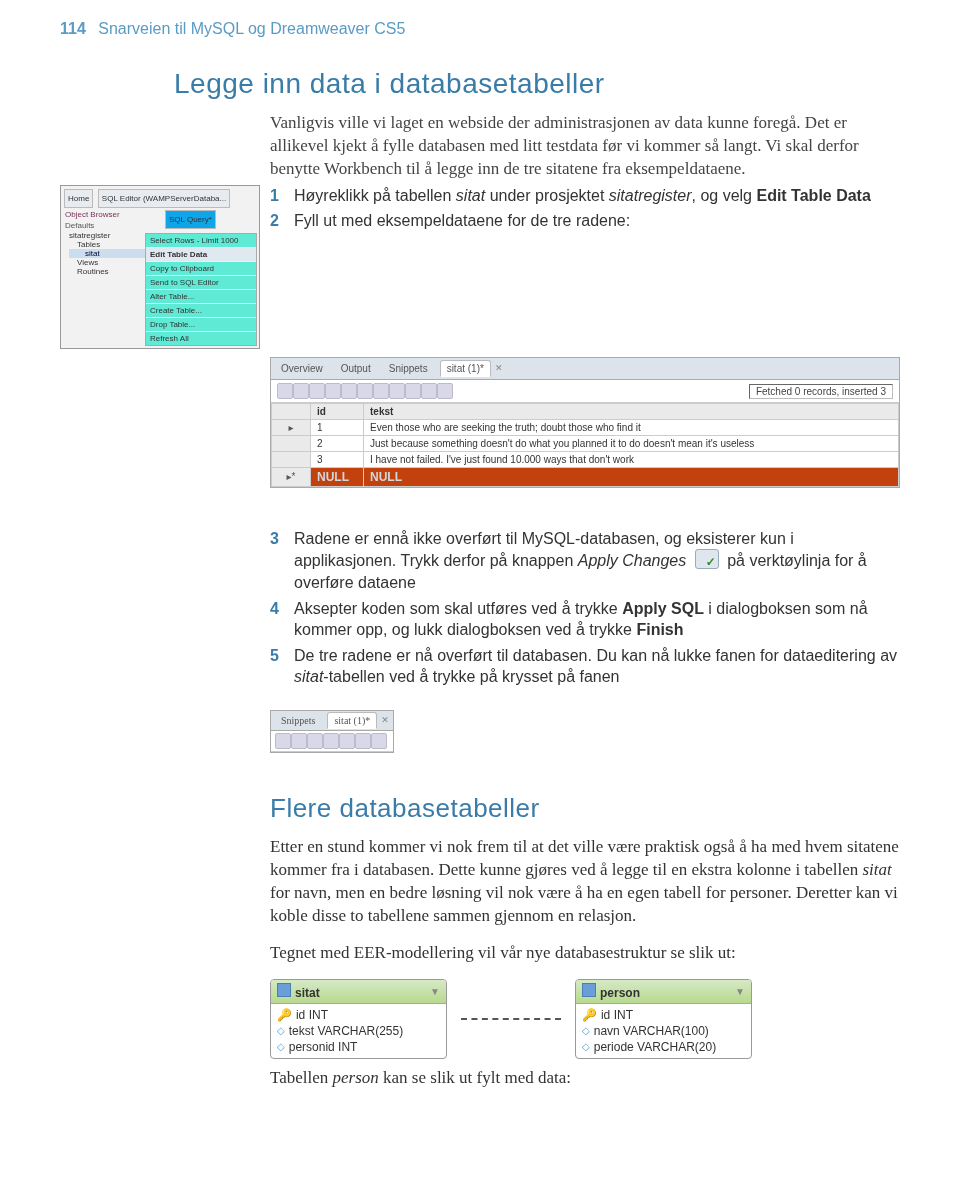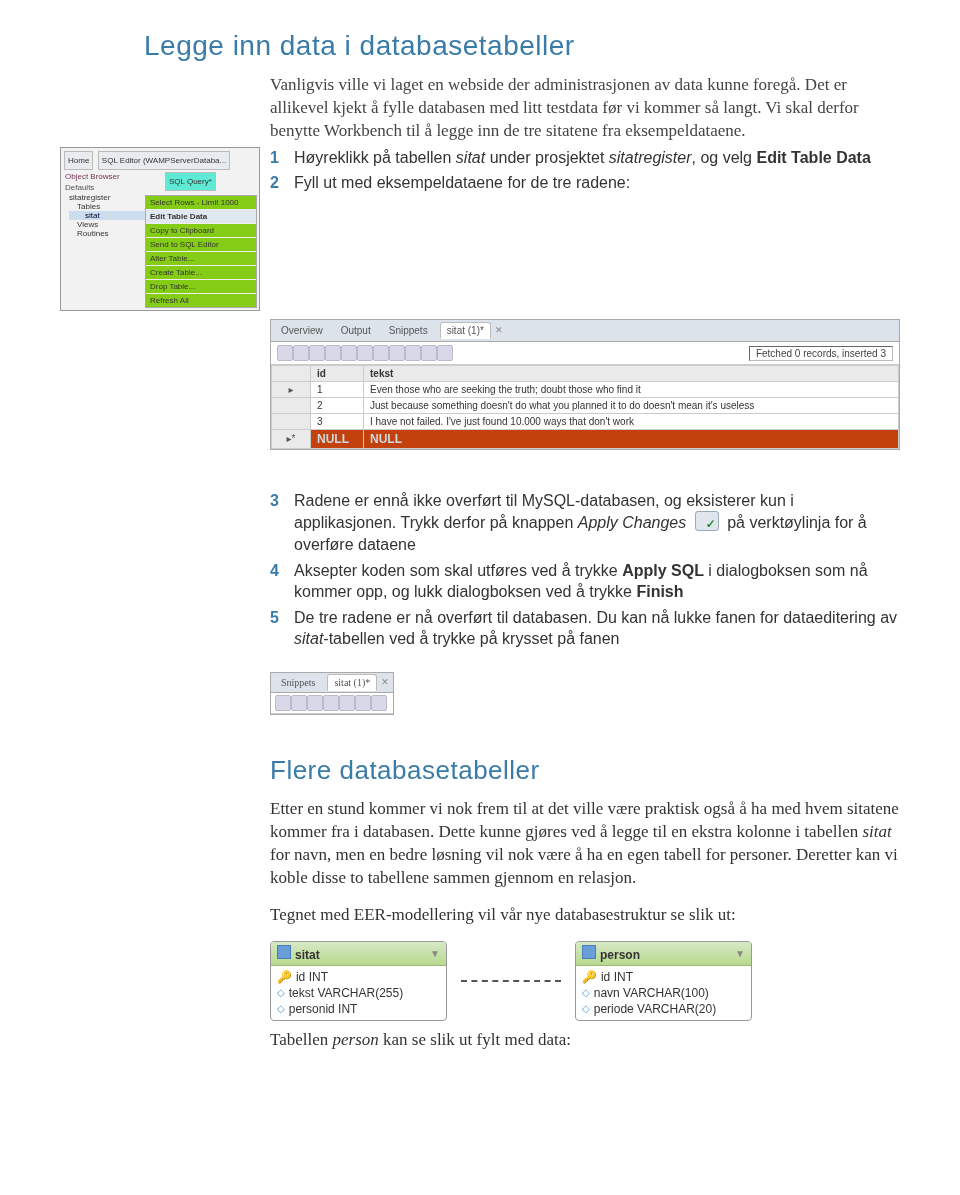--- a/index.html
+++ b/index.html
@@ -21,21 +21,21 @@
   }
   .header-line .pnum {
     font-weight: bold;
     margin-right: 8px;
   }
   h1.section-title {
     color: #3a7ca8;
     font-family: "Trebuchet MS", Arial, sans-serif;
     font-weight: normal;
     font-size: 28px;
-    margin: 10px 0 12px 84px;
+    margin: 10px 0 12px 114px;
     letter-spacing: 0.5px;
   }
   p.intro {
     margin: 0 0 4px 210px;
     font-size: 17px;
     line-height: 1.35;
     color: #444;
   }
   .fig-left {
     float: left;
@@ -56,21 +56,21 @@
     padding: 4px 3px;
     display: inline-block;
     margin: 1px;
     font-size: 8px;
   }
   .fig-left-box .browser-lbl{
     color:#735; font-size:8px; padding:1px 2px;
   }
   .context-menu {
     border: 1px solid #aaa;
-    background: #84cc16;
+    background: #5eead4;
     margin-top: 3px;
     width: 110px;
   }
   .context-menu .mi {
     padding: 2px 4px;
     border-bottom: 1px solid #eee;
     font-size: 8px;
     white-space: nowrap;
   }
   .context-menu .mi.bold {
@@ -284,20 +284,24 @@
     top: -6px;
     width: 0; height: 0;
   }
   .clearfix::after { content: ""; display: block; clear: both; }
 </style>
 </head>
 <body>
 
 <div class="page">
 
+  <div class="header-line">
+    <span class="pnum">114</span>
+    <span>Snarveien til MySQL og Dreamweaver CS5</span>
+  </div>
 
   <h1 class="section-title">Legge inn data i databasetabeller</h1>
   <p class="intro">Vanligvis ville vi laget en webside der administrasjonen av data kunne foregå. Det er allikevel kjekt å fylle databasen med litt testdata før vi kommer så langt. Vi skal derfor benytte Workbench til å legge inn de tre sitatene fra eksempeldataene.</p>
 
   <div class="fig-left">
     <div class="fig-left-box">
       <span class="tab">Home</span>
       <span class="tab">SQL Editor (WAMPServerDataba...</span>
       <div style="display:flex;">
         <div style="flex:1;">
@@ -305,21 +309,21 @@
           <div style="font-size:8px; padding:1px 2px; color:#555;">Defaults</div>
           <div style="font-size:8px; padding-left:6px;">
             <div>sitatregister</div>
             <div style="padding-left:8px;">Tables</div>
             <div style="padding-left:16px; background:#cde; color:#003;">sitat</div>
             <div style="padding-left:8px;">Views</div>
             <div style="padding-left:8px;">Routines</div>
           </div>
         </div>
         <div>
-          <span class="tab" style="background:#5eead4;margin-left:20px;">SQL Query*</span>
+          <span class="tab" style="background:#0ea5e9;margin-left:20px;">SQL Query*</span>
           <div class="context-menu">
             <div class="mi">Select Rows - Limit 1000</div>
             <div class="mi bold">Edit Table Data</div>
             <div class="mi">Copy to Clipboard</div>
             <div class="mi">Send to SQL Editor</div>
             <div class="mi">Alter Table...</div>
             <div class="mi">Create Table...</div>
             <div class="mi">Drop Table...</div>
             <div class="mi">Refresh All</div>
           </div>

